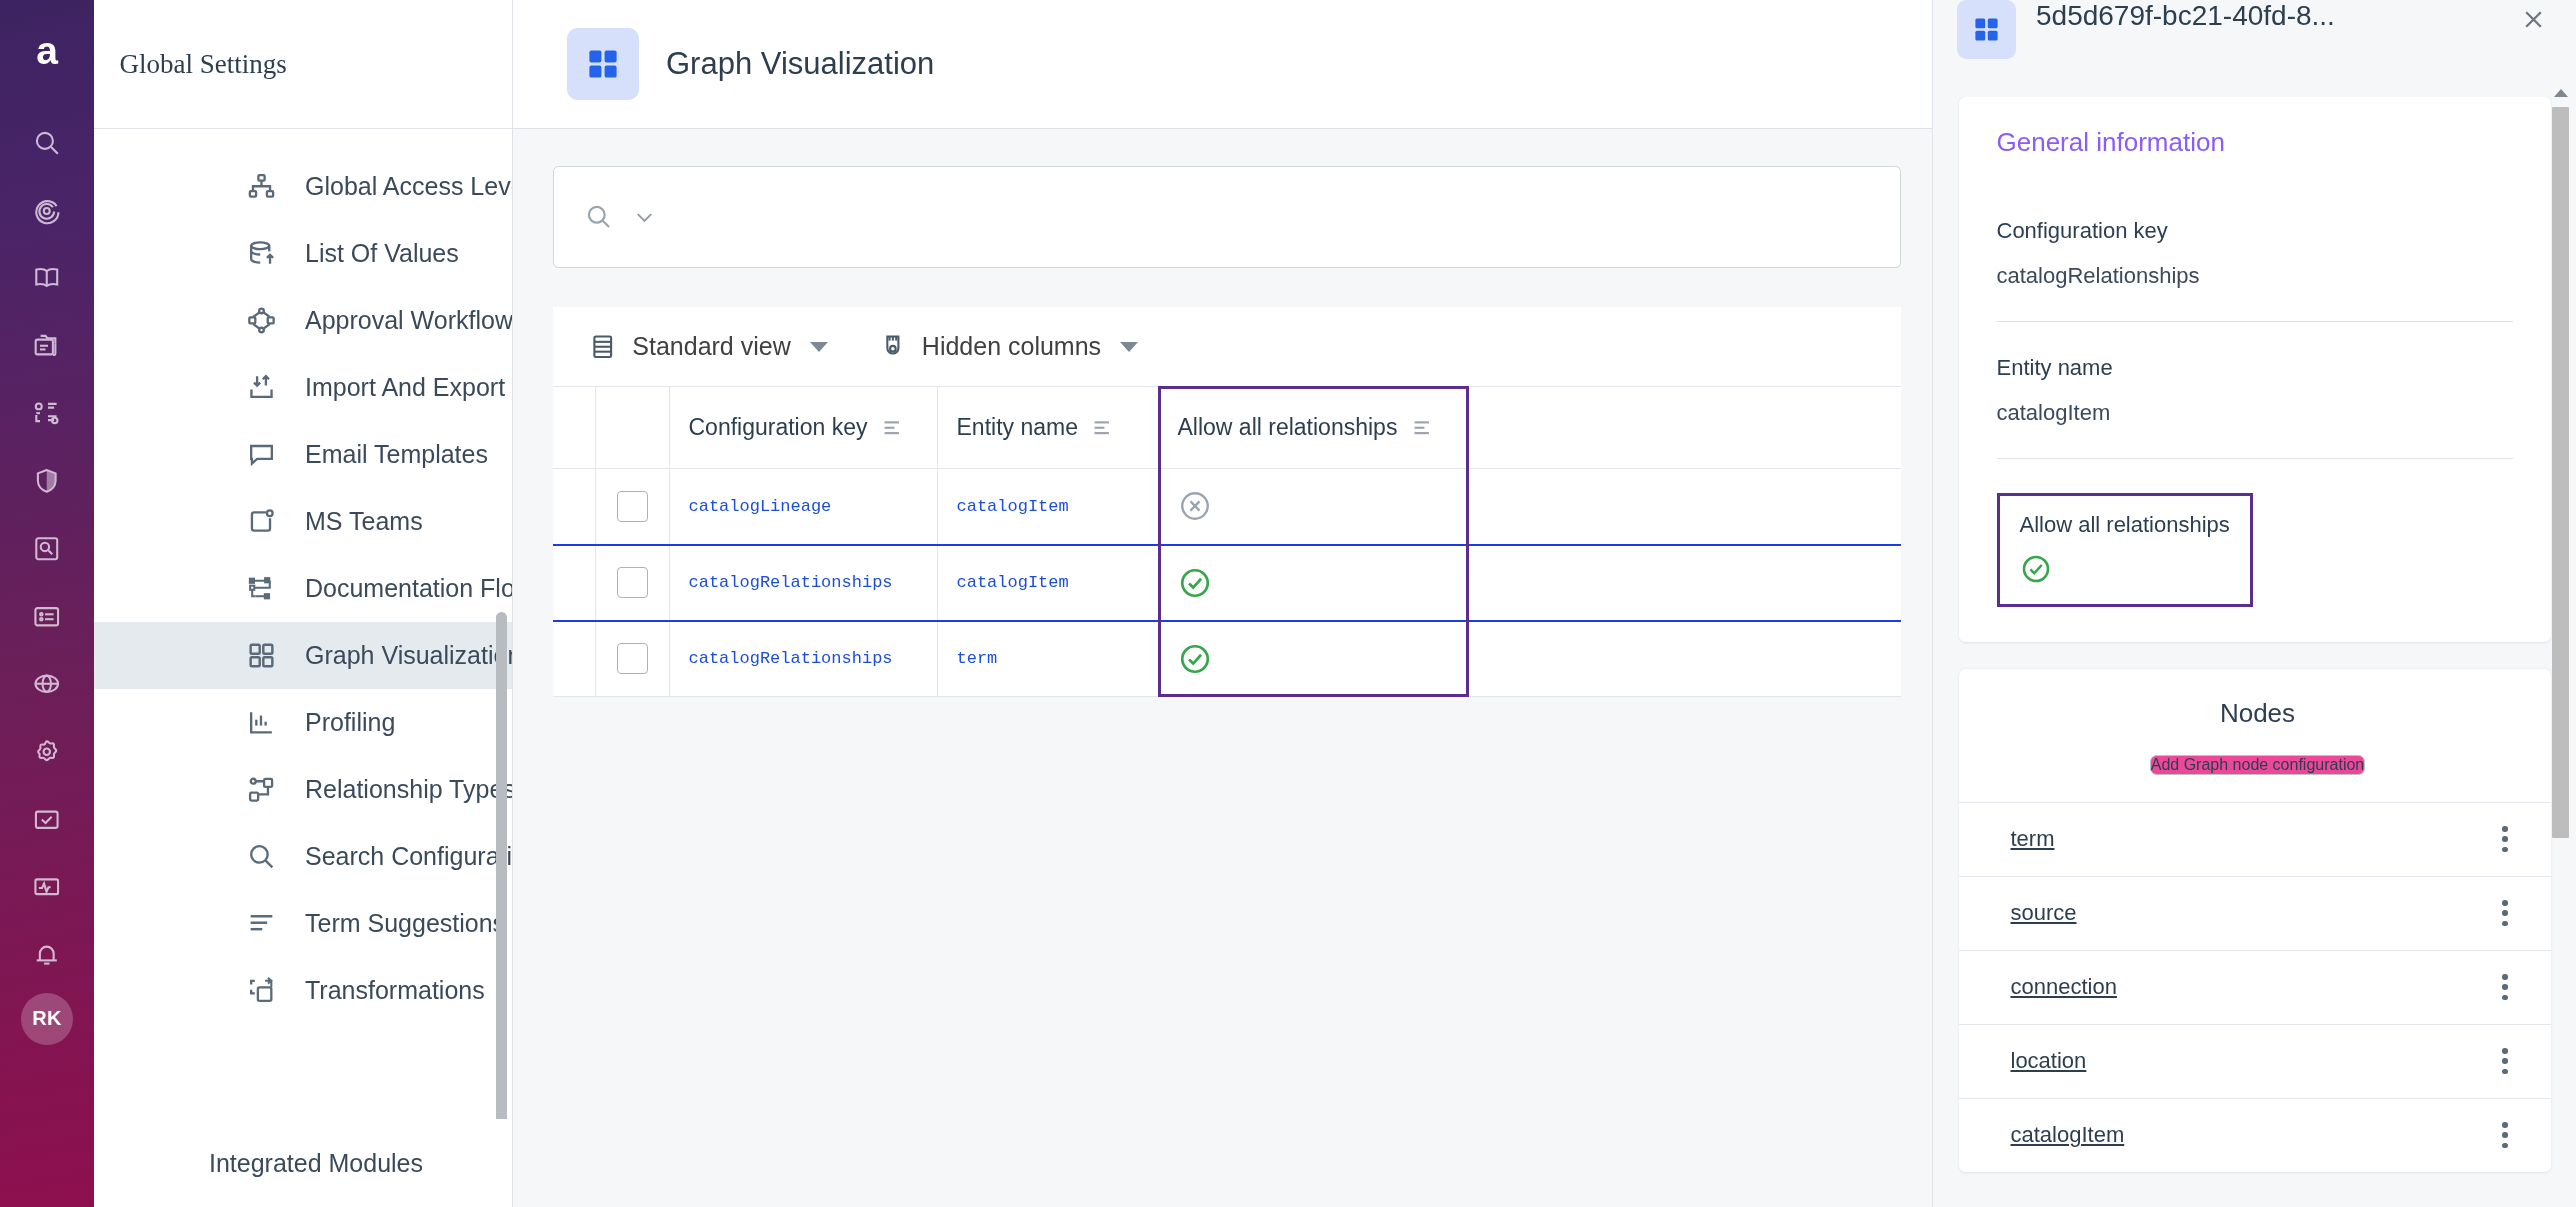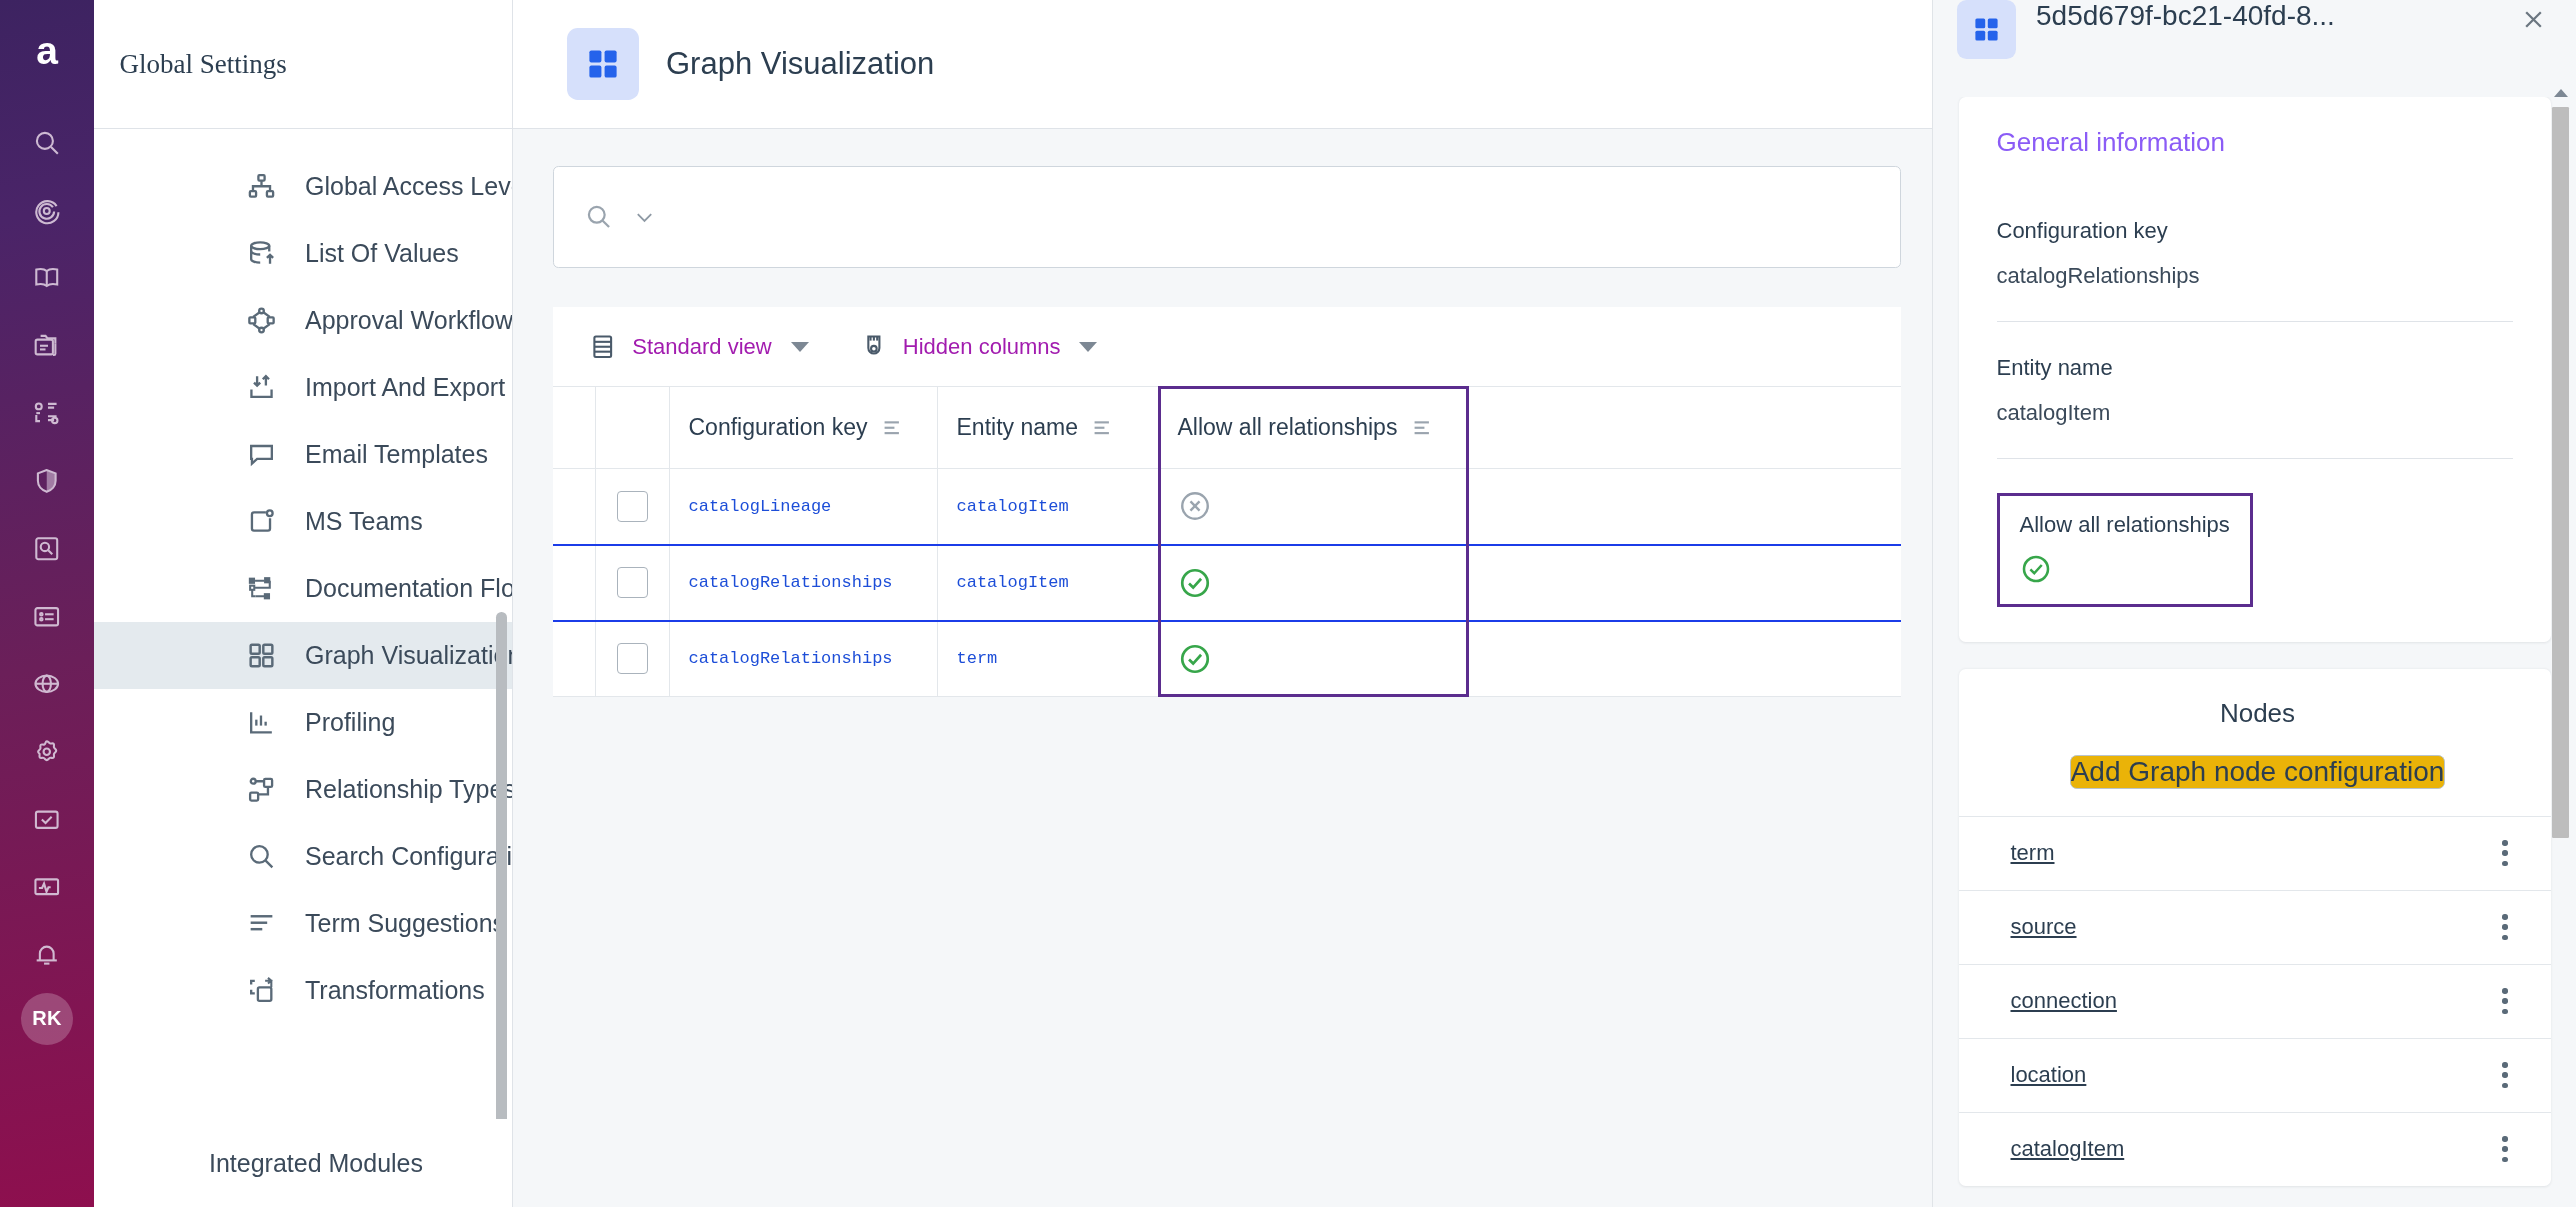--- a/index.html
+++ b/index.html
@@ -90,21 +90,21 @@
     display: flex; align-items: center; gap: 20px; padding: 0 29.5px;
     margin-right: 0; width: 1348px;
   }
   .search-box svg.mag { width: 29.5px; height: 29.5px; color: #9aa4ae; }
   .search-box svg.chev { width: 23px; height: 23px; color: #8e99a4; }
 
   .tbl-wrap { background: #fff; margin-top: 39px; width: 1348px; }
   .tbl-toolbar { height: 79px; display: flex; align-items: center; gap: 50px; padding-left: 35px; }
   .tb-btn { display: flex; align-items: center; gap: 14.8px; cursor: pointer; }
   .tb-btn svg.ti { width: 29.5px; height: 29.5px; color: #4a5a6a; }
-  .tb-btn .lbl { font-size: 22px; color: #a21caf; }
+  .tb-btn .lbl { font-size: 25px; color: #404040; }
   .caret {
     width: 0; height: 0; border-left: 9.4px solid transparent; border-right: 9.4px solid transparent;
     border-top: 10.7px solid #7d8894; margin-left: 4px;
   }
 
   table.grid { border-collapse: collapse; width: 1348px; table-layout: fixed; }
   table.grid th, table.grid td {
     border-top: 0.7px solid #e3e7eb; border-bottom: 0.7px solid #e3e7eb;
     border-right: 0.7px solid #e3e7eb;
     text-align: left; font-weight: 400;
@@ -151,22 +151,22 @@
   .d-field-value { font-size: 22px; color: #3b4a5a; }
   .d-divider { height: 0.7px; background: #dfe3e8; margin: 32px 0 34px; }
   .d-hl-box { border: 3.4px solid #5b2d8e; padding: 16px 20px 19px; display: inline-block; }
   .d-hl-box .d-field-label { margin-bottom: 14.8px; }
   .d-hl-box svg { width: 32px; height: 32px; display: block; }
 
   .nodes-card { background: #fff; border-radius: 6.7px; box-shadow: 0 0.7px 2.7px rgba(20,30,45,.09); padding: 0 0 0 0; }
   .nodes-head { display: flex; align-items: center; gap: 25.5px; padding: 29.5px 32px 27px 38px; flex-direction: column; }
   .nodes-title { font-size: 26px; color: #2c3e50; }
   .nodes-btn {
-    flex: 1; height: 62px; border: 0.7px solid #b9c4cd; border-radius: 6.7px; background: #eab308;
-    font-family: "Liberation Sans", sans-serif; font-size: 28px; color: #2c3e50; cursor: pointer;
+    flex: 1; height: 62px; border: 0.7px solid #b9c4cd; border-radius: 6.7px; background: #ec4899;
+    font-family: "Liberation Sans", sans-serif; font-size: 16px; color: #2c3e50; cursor: pointer;
   }
   .node-row {
     height: 74px; display: flex; align-items: center; justify-content: space-between;
     padding: 0 32px 0 52px; border-top: 0.7px solid #e3e7eb;
   }
   .node-row:first-of-type { border-top: none; }
   .node-link { font-size: 22px; color: #2c3e50; text-decoration: underline; cursor: pointer; }
   .kebab { display: flex; flex-direction: column; gap: 4.7px; cursor: pointer; padding: 6.7px 10.7px; }
   .kebab i { width: 5.4px; height: 5.4px; border-radius: 50%; background: #5a6a78; display: block; }
 

